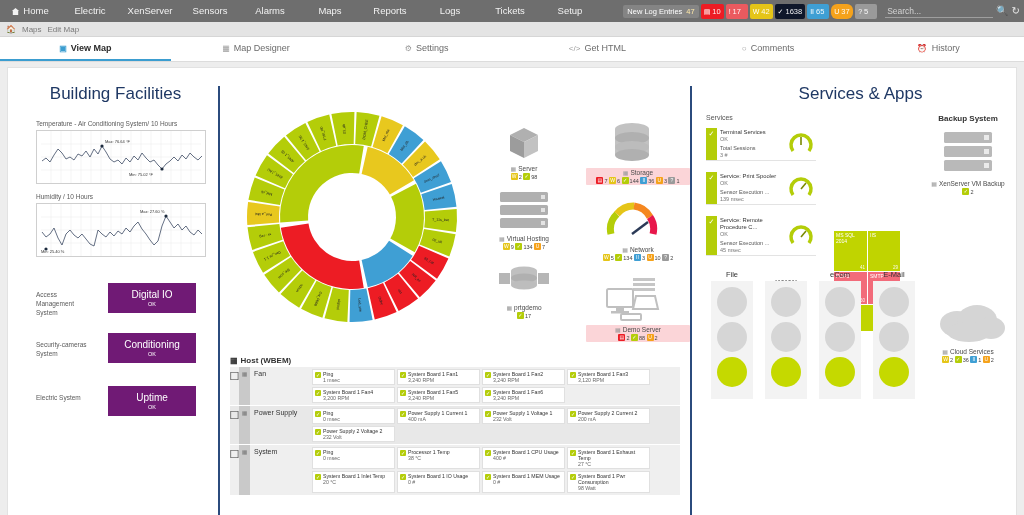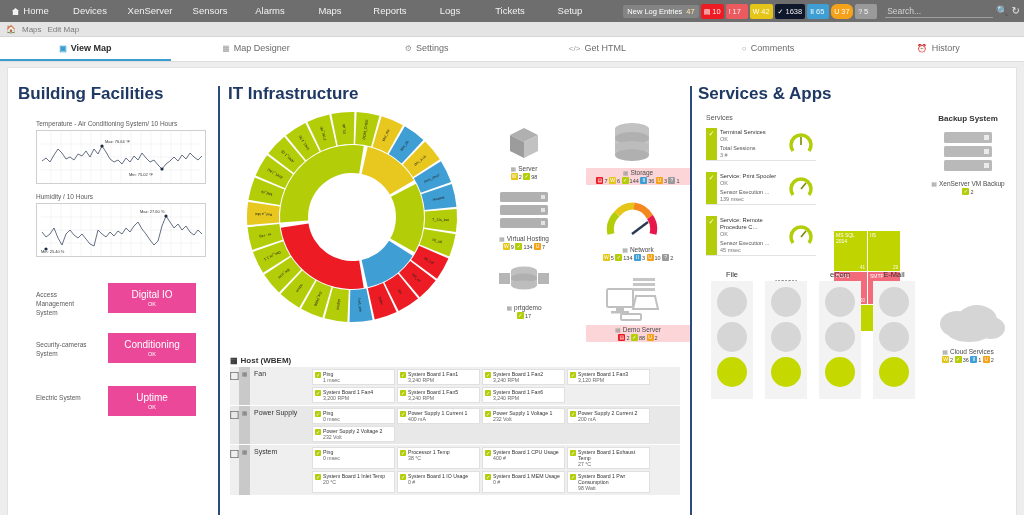--- a/index.html
+++ b/index.html
@@ -43,27 +43,27 @@
   .tabs{height:24px;background:#fff;display:flex;align-items:stretch;border-bottom:1px solid #dcdcdc;}
   .tab{flex:1;display:flex;align-items:center;justify-content:center;gap:4px;font-size:9px;color:#6b6b6b;cursor:pointer;border-bottom:2px solid transparent;}
   .tab.active{color:#2b2b2b;font-weight:bold;border-bottom:2px solid #3b9dd0;}
   .tab .ti{font-size:8px;color:#3b9dd0;}
   .tab.active .ti{color:#3b9dd0;}
   .tab:not(.active) .ti{color:#9a9a9a;}
 
   
   .canvas{position:relative;margin:5px 7px 0 7px;height:468px;background:#fff;border:1px solid #e2e2e2;overflow:hidden;}
   .vline{position:absolute;top:18px;width:2px;background:#2b4b7d;}
-  .coltitle{position:absolute;font-size:17px;font-weight:bold;color:#1f3864;text-align:left;}
+  .coltitle{position:absolute;font-size:17px;font-weight:normal;color:#1f3864;text-align:center;}
 
   
   .bf-lab{position:absolute;font-size:6.5px;color:#5a5a5a;}
   .graphbox{position:absolute;border:1px solid #cfcfcf;background:#fff;}
   .graphbox svg{display:block;}
-  .tile{position:absolute;background:#ec4899;color:#fff;display:flex;flex-direction:column;align-items:center;justify-content:center;}
+  .tile{position:absolute;background:#701a75;color:#fff;display:flex;flex-direction:column;align-items:center;justify-content:center;}
   .tile .t1{font-size:10px;}
   .tile .t2{font-size:5.5px;margin-top:1px;}
   .sysname{position:absolute;font-size:6.5px;color:#5a5a5a;line-height:9px;width:60px;}
 
   
   .sun{position:absolute;}
   .sunlabel{font-size:3.6px;fill:#222;font-family:"Liberation Sans",sans-serif;}
 
   
   .dev{position:absolute;text-align:center;width:92px;}
@@ -121,21 +121,21 @@
   <div class="topnav">
     <div class="navitems">
       <div class="navitem home">
         <span class="home-ic">
           <svg width="9" height="9" viewBox="0 0 10 10">
               <path d="M5 1 L9 4.5 L8 4.5 L8 9 L2 9 L2 4.5 L1 4.5 Z" fill="#f2f2f2"></path>
             </svg>
         </span>
         <span>Home</span>
       </div>
-      <div class="navitem">Devices</div>
+      <div class="navitem">Electric</div>
       <div class="navitem">XenServer</div>
       <div class="navitem">Sensors</div>
       <div class="navitem">Alarms</div>
       <div class="navitem">Maps</div>
       <div class="navitem">Reports</div>
       <div class="navitem">Logs</div>
       <div class="navitem">Tickets</div>
       <div class="navitem">Setup</div>
     </div>
 
@@ -215,21 +215,20 @@
       <span>History</span>
     </div>
   </div>
 
   <div class="canvas">
 
     <div class="vline" style="left:210px;height:430px;"></div>
     <div class="vline" style="left:682px;height:430px;"></div>
 
     <div class="coltitle" style="left:10px;top:16px;width:195px;">Building Facilities</div>
-    <div class="coltitle" style="left:220px;top:16px;width:455px;">IT Infrastructure</div>
     <div class="coltitle" style="left:690px;top:16px;width:325px;">Services &amp; Apps</div>
 
     <div class="bf-lab" style="left:28px;top:52px;">Temperature - Air Conditioning System/ 10 Hours</div>
     <div class="graphbox" style="left:28px;top:62px;width:168px;height:52px;">
       <svg width="168" height="52" viewBox="0 0 168 52">
         <g stroke="#e8e8e8" stroke-width="0.5">
           <line x1="14" y1="0" x2="14" y2="52"></line>
             <line x1="24" y1="0" x2="24" y2="52"></line>
           <line x1="34" y1="0" x2="34" y2="52"></line>
             <line x1="44" y1="0" x2="44" y2="52"></line>

